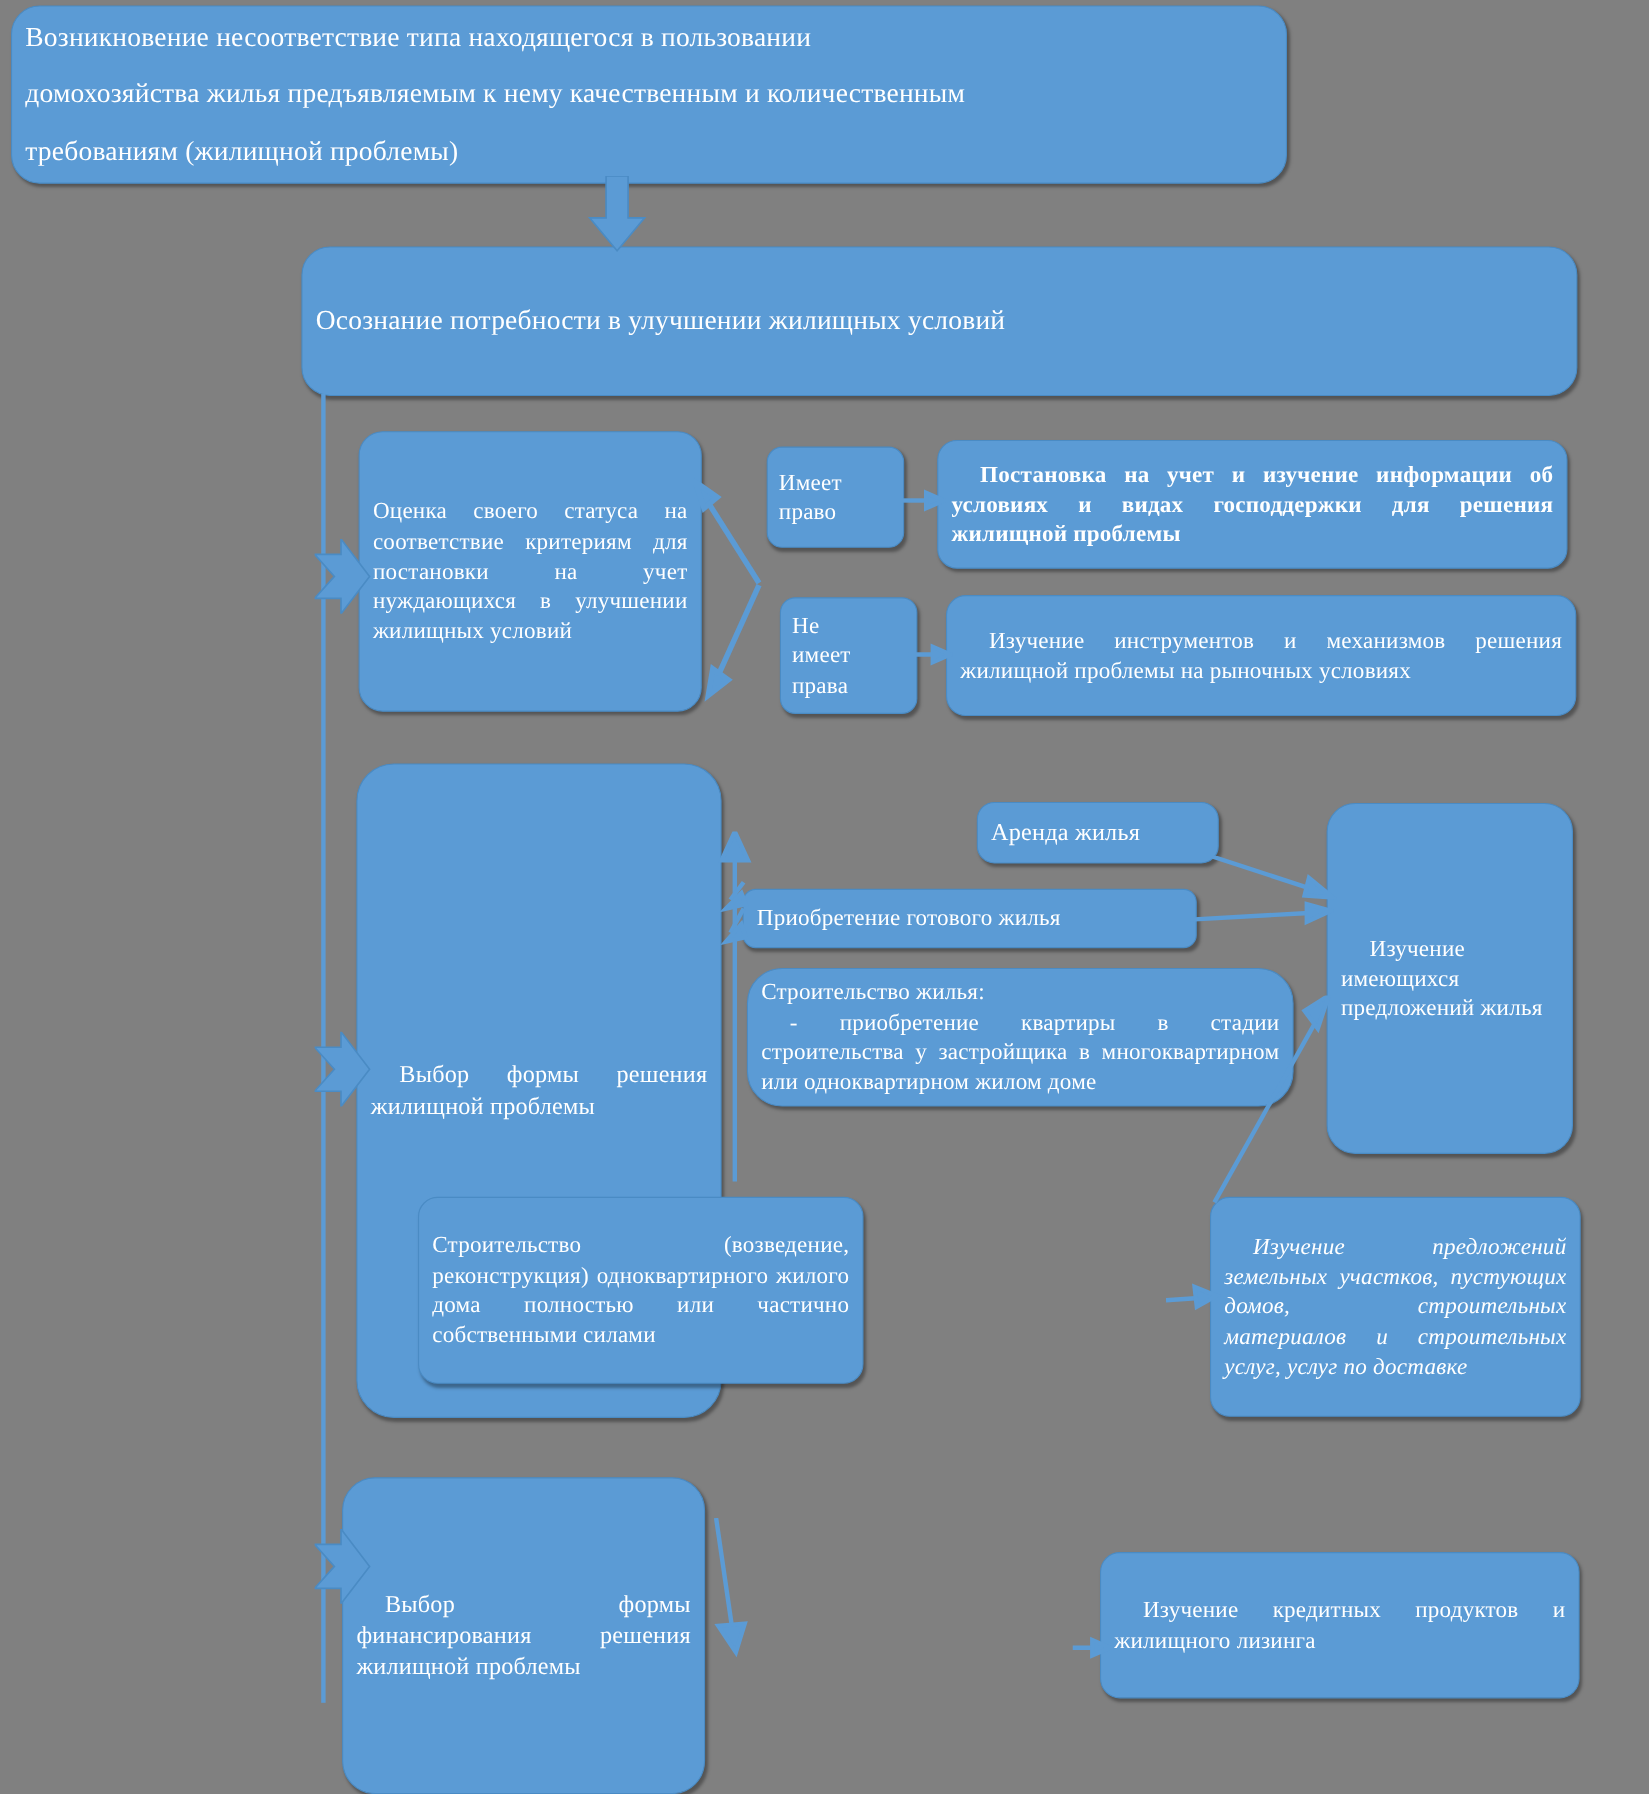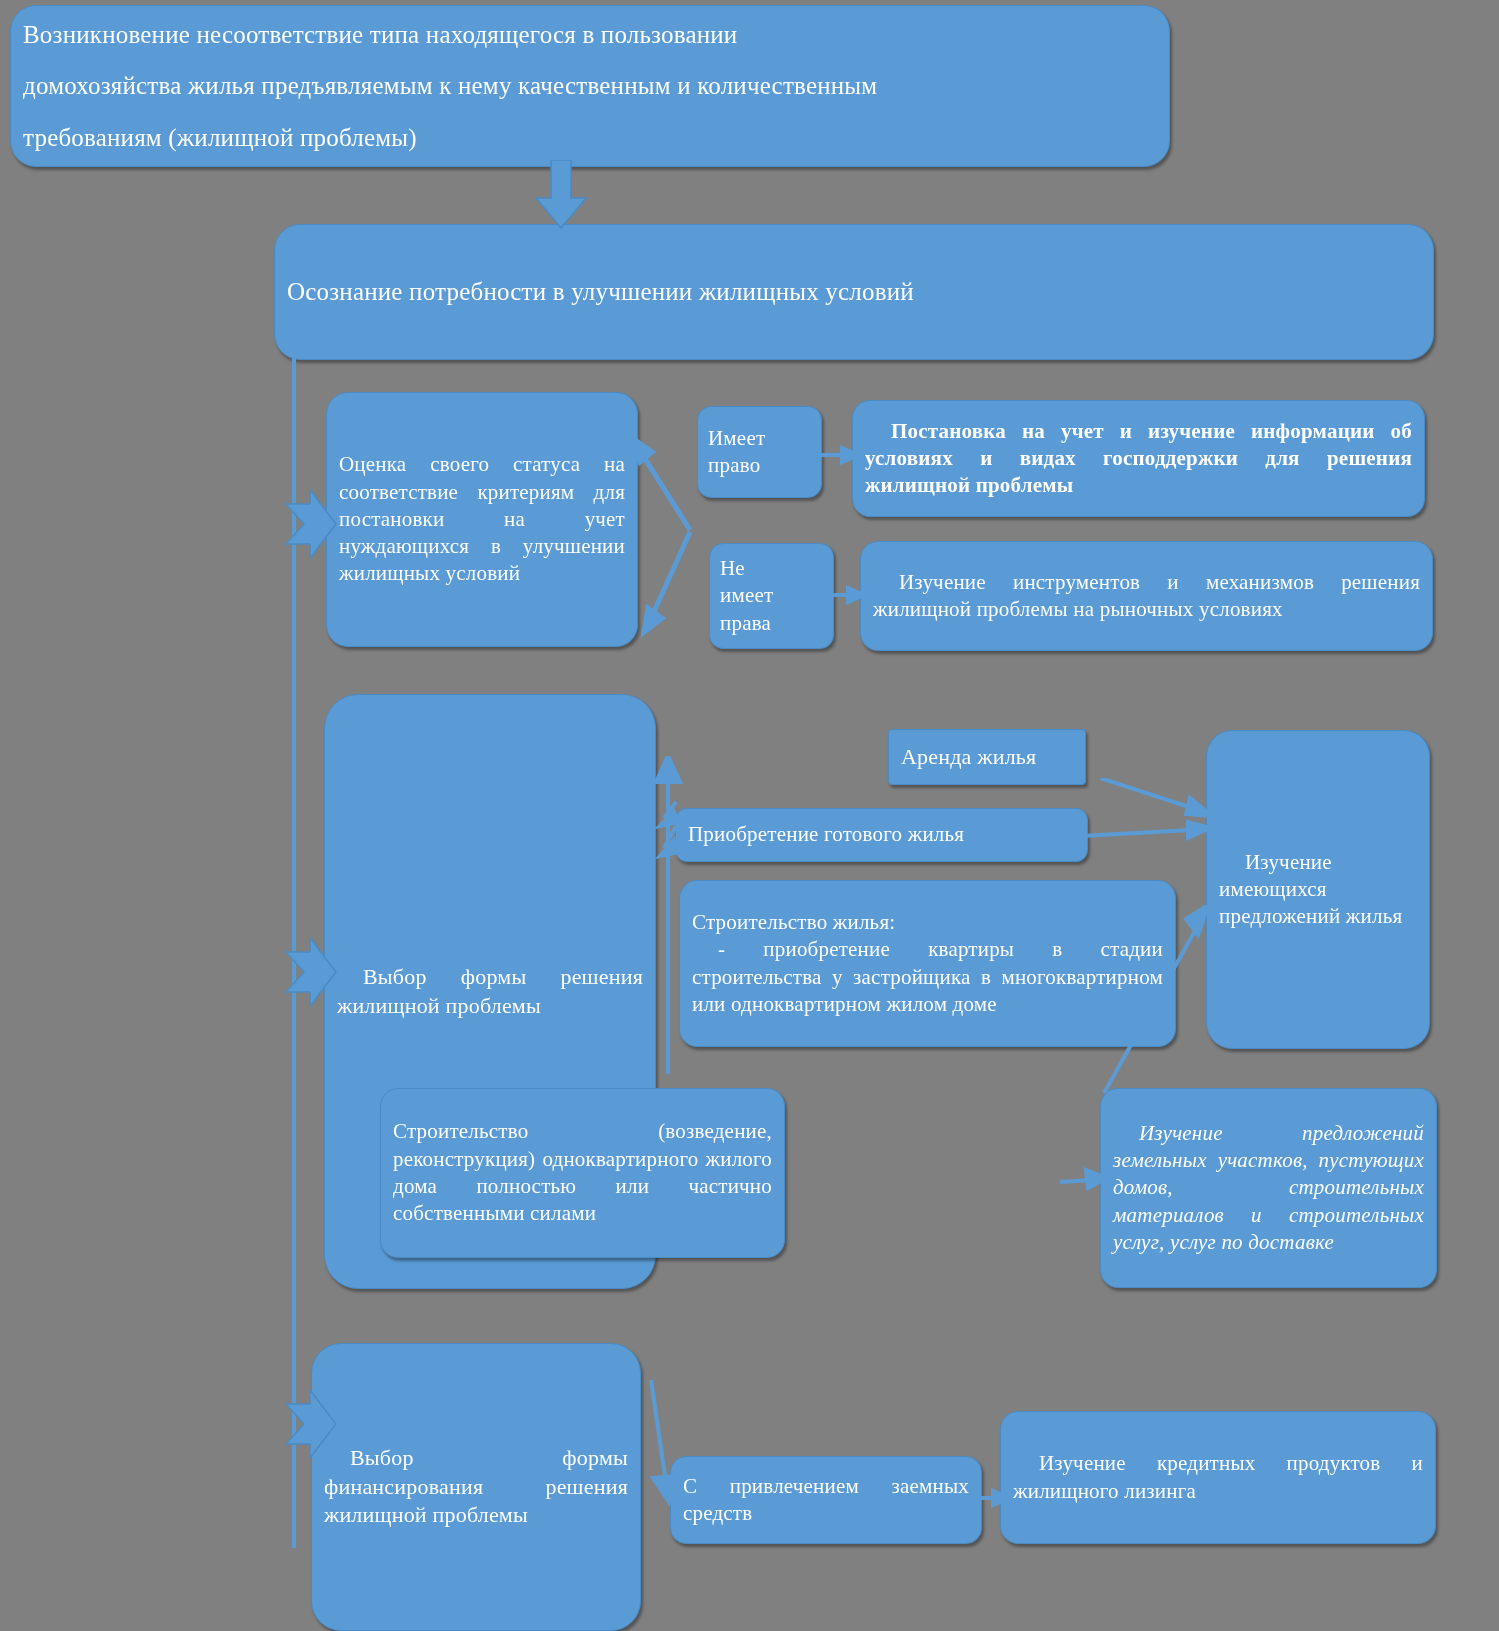--- a/index.html
+++ b/index.html
@@ -103,38 +103,38 @@
   }
 
   #box-formchoice {
     left: 311px; top: 694px; width: 332px; height: 595px;
     border-radius: 34px;
     font-size: 22px;
     margin-left: 13px;
   }
 
   #box-rent {
-    left: 888px; top: 729px; width: 198px; height: 56px;
-    border-radius: 4px;
+    left: 888px; top: 729px; width: 220px; height: 56px;
+    border-radius: 16px;
     text-align: center;
     font-size: 22px;
   }
   #box-rent p { text-align: center; }
 
   #box-readyhousing {
     left: 675px; top: 808px; width: 413px; height: 54px;
     border-radius: 12px;
     text-align: left;
     font-size: 21px;
   }
   #box-readyhousing p { text-align: left; }
 
   #box-construction {
-    left: 679px; top: 880px; width: 497px; height: 167px;
-    border-radius: 18px;
+    left: 679px; top: 880px; width: 497px; height: 126px;
+    border-radius: 32px;
   }
 
   #box-studyoffers {
     left: 1206px; top: 730px; width: 224px; height: 319px;
     border-radius: 26px;
     text-align: left;
     font-size: 21px;
   }
   #box-studyoffers p { text-align: left; }
 
@@ -387,23 +387,20 @@
 
   <div class="arrowsvg" id="arr-fin-down">
     <svg width="70" height="130" viewBox="0 0 70 130" xmlns="http://www.w3.org/2000/svg">
       <g stroke="#5B9BD5" stroke-width="4" fill="#5B9BD5">
         <line x1="26" y1="0" x2="40" y2="96"></line>
         <polygon points="44,122 28,98 52,96"></polygon>
       </g>
     </svg>
   </div>
 
-  <div class="box" id="box-withloan">
-    <p>С привлечением заемных средств</p>
-  </div>
 
   <div class="arrowsvg" id="arr-withloan-credit">
     <svg width="35" height="26" viewBox="0 0 35 26" xmlns="http://www.w3.org/2000/svg">
       <g stroke="#5B9BD5" stroke-width="4" fill="#5B9BD5">
         <line x1="0" y1="13" x2="20" y2="13"></line>
         <polygon points="34,13 18,6 18,20"></polygon>
       </g>
     </svg>
   </div>
 

